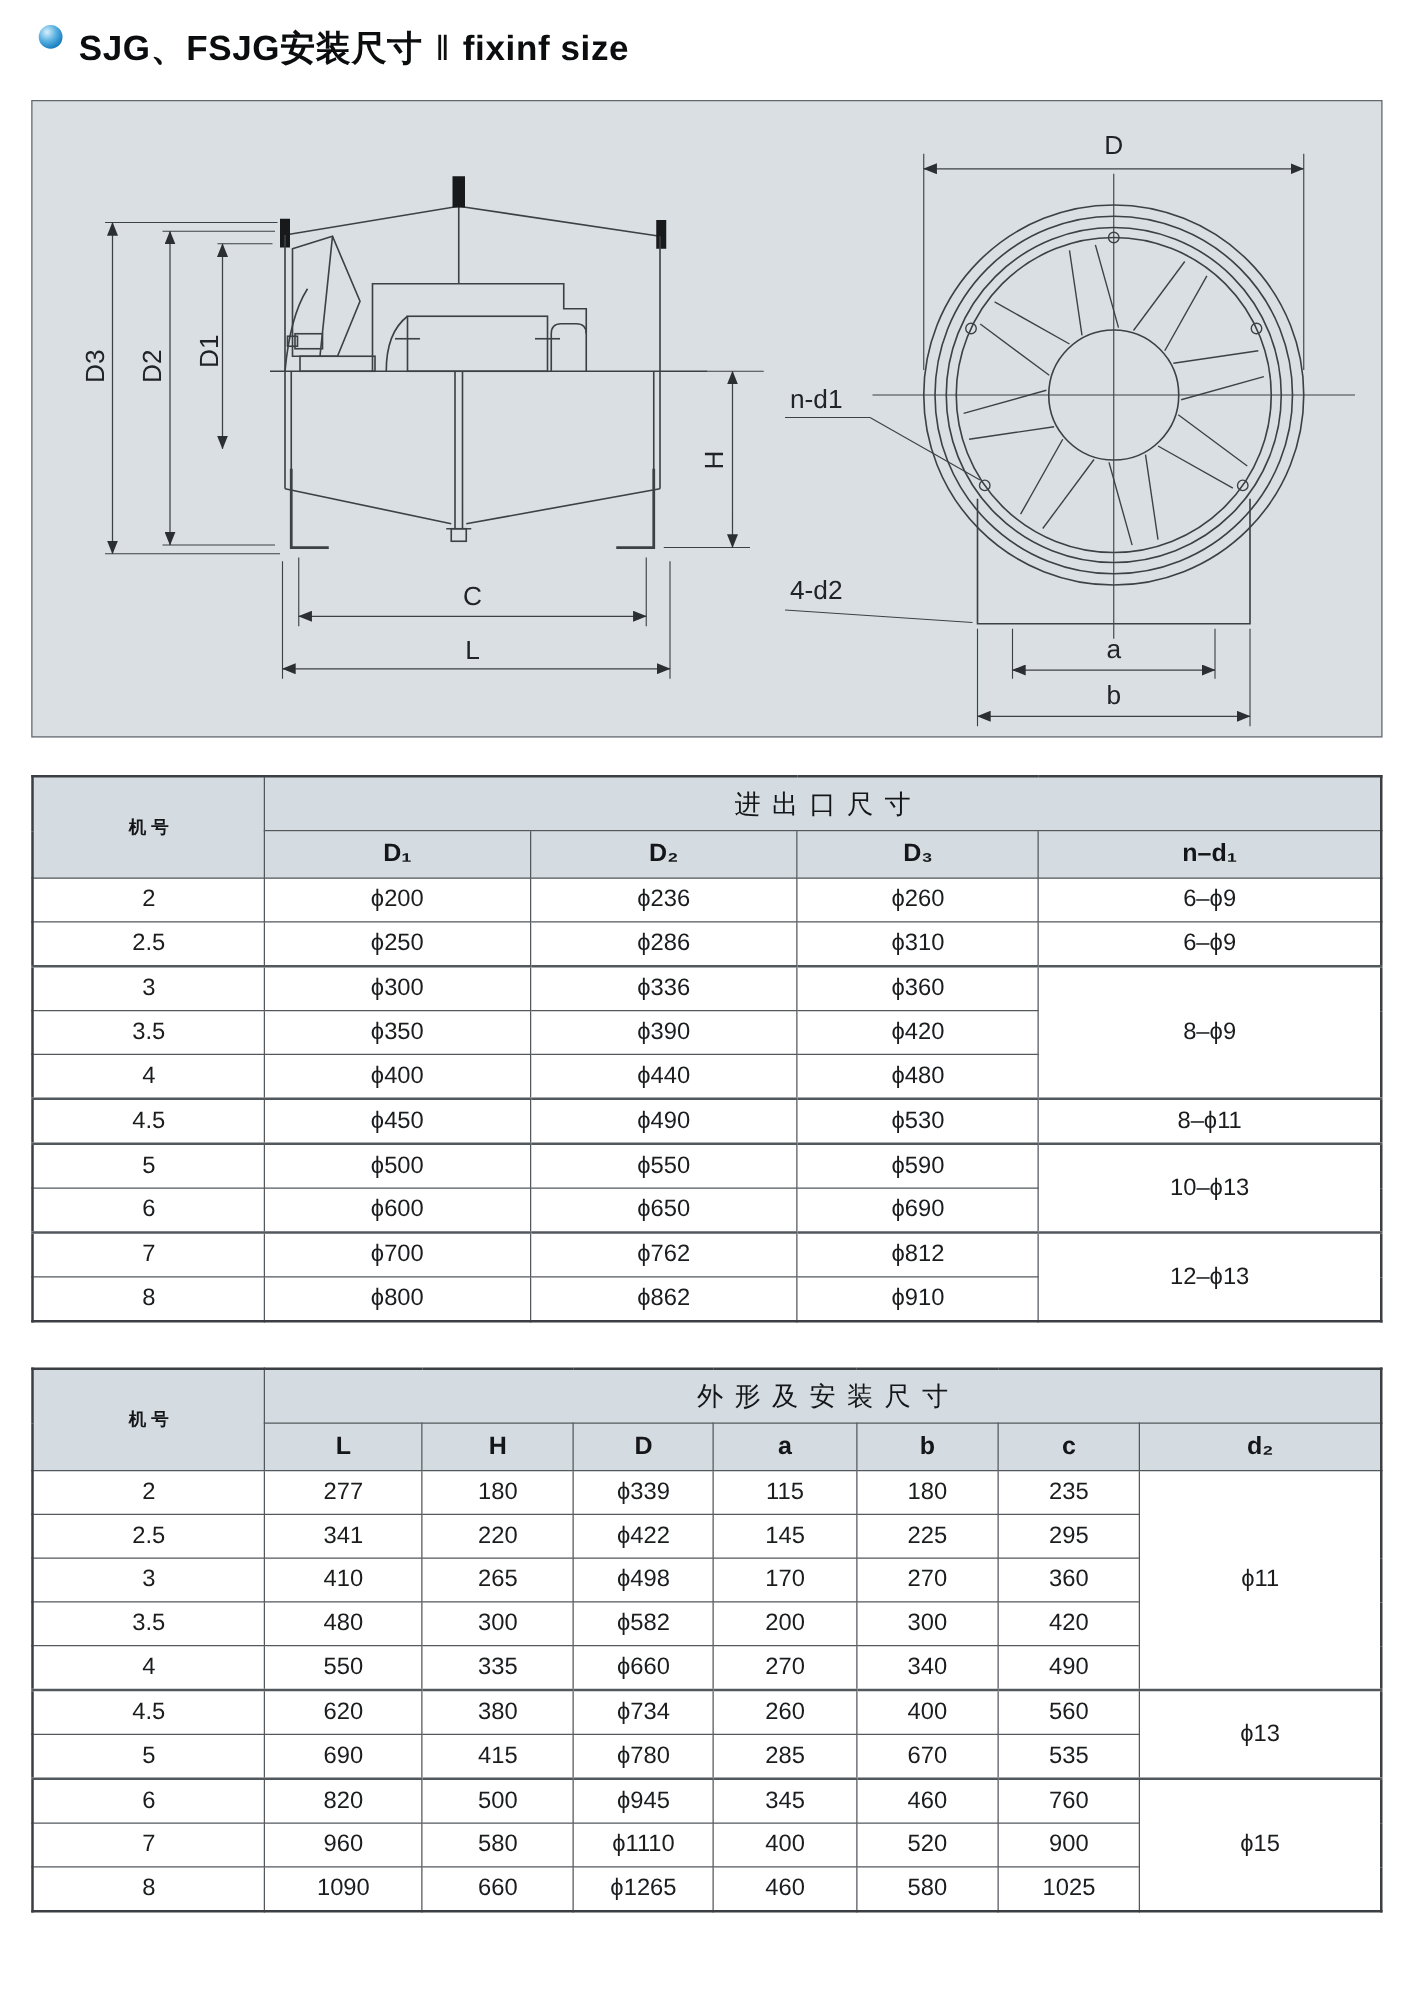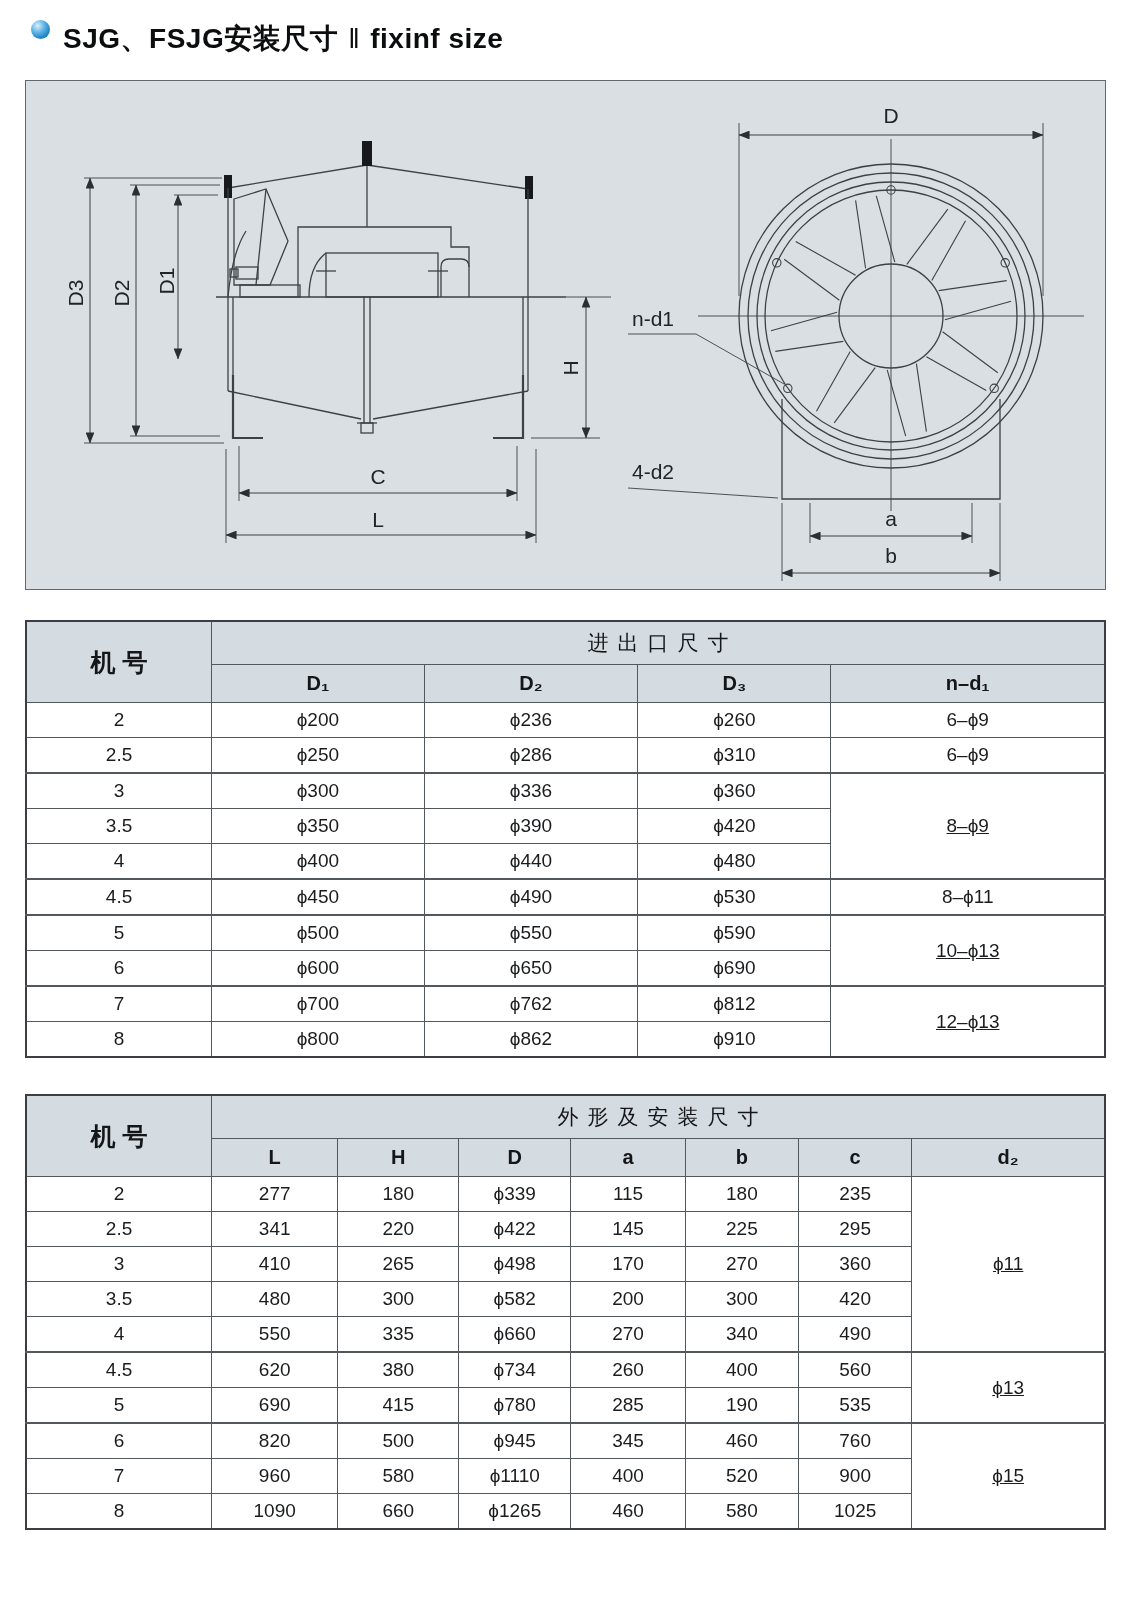--- a/index.html
+++ b/index.html
@@ -26,25 +26,25 @@
   #holes circle{stroke:#3c4146;fill:none;stroke-width:1.1;}
   svg text{fill:#212427;font-size:21px;font-family:"Liberation Sans","DejaVu Sans",sans-serif;}
 
   
   table{border-collapse:collapse;table-layout:fixed;width:1081px;border:2px solid #3b3f43;}
   .t1{margin-top:30px;}
   .t2{margin-top:36px;}
   th,td{border:1px solid #53585d;text-align:center;vertical-align:middle;padding:0;}
   thead th{background:#d5dce1;color:#141619;}
   td{background:#ffffff;font-size:19px;height:34px;}
-  .corner{font-size:25px;font-weight:700;}
+  .corner{font-size:14px;font-weight:700;}
   .group-h{font-size:21px;font-weight:400;letter-spacing:9px;text-indent:9px;height:42px;}
   .sub-h th{font-size:20px;font-weight:700;height:37px;margin-top:40px;}
   tr.g td{border-top-width:2px;}
-  .merged{font-size:19px;text-decoration:underline;}
+  .merged{font-size:19px;}
 </style>
 </head>
 <body>
 
 <div class="page">
 
   <div class="titlebar">
     <span class="bullet"></span>
     <h1><span>SJG、FSJG安装尺寸</span><span class="divider">‖</span><span>fixinf size</span></h1>
   </div>
@@ -365,21 +365,21 @@
         <td>400</td>
         <td>560</td>
         <td class="merged" rowspan="2">ϕ13</td>
       </tr>
       <tr>
         <td>5</td>
         <td>690</td>
         <td>415</td>
         <td>ϕ780</td>
         <td>285</td>
-        <td>190</td>
+        <td>670</td>
         <td>535</td>
       </tr>
       <tr class="g">
         <td>6</td>
         <td>820</td>
         <td>500</td>
         <td>ϕ945</td>
         <td>345</td>
         <td>460</td>
         <td>760</td>

